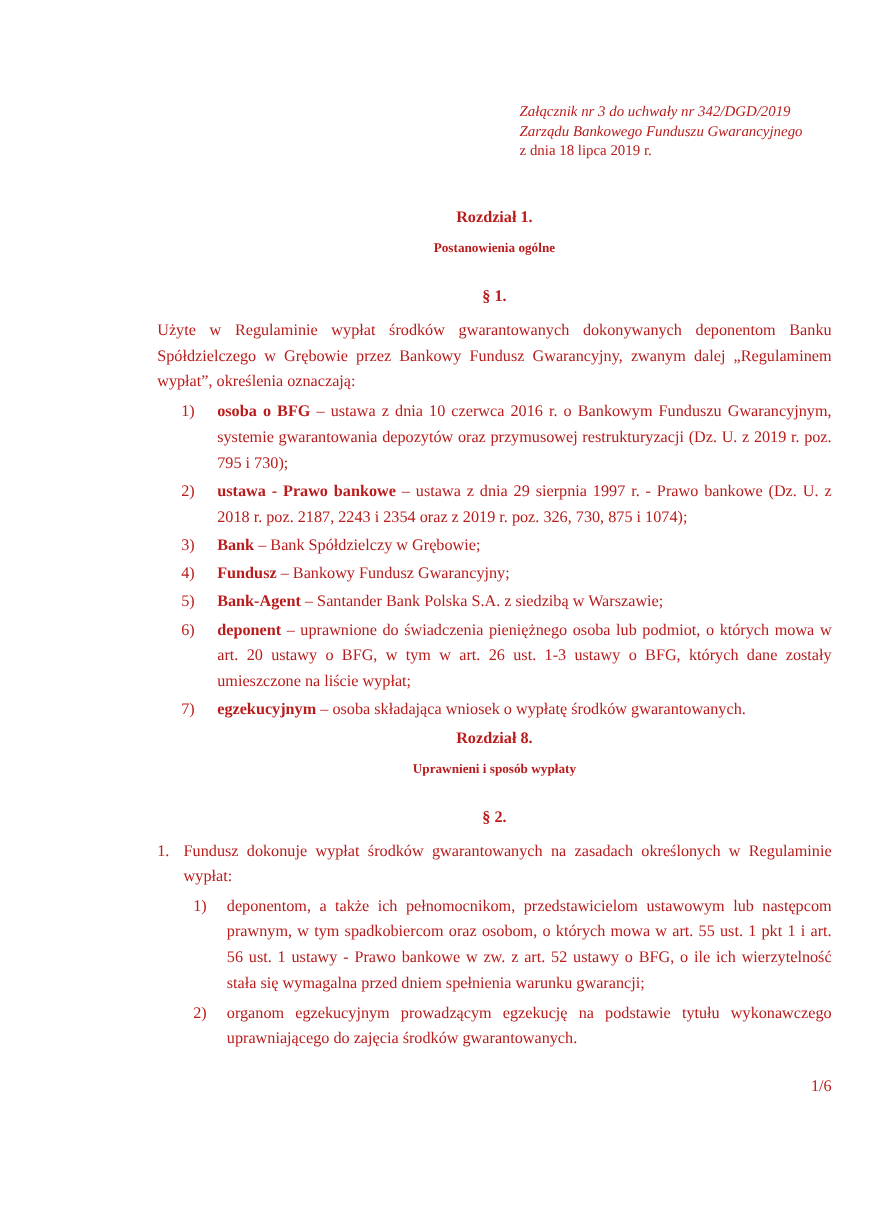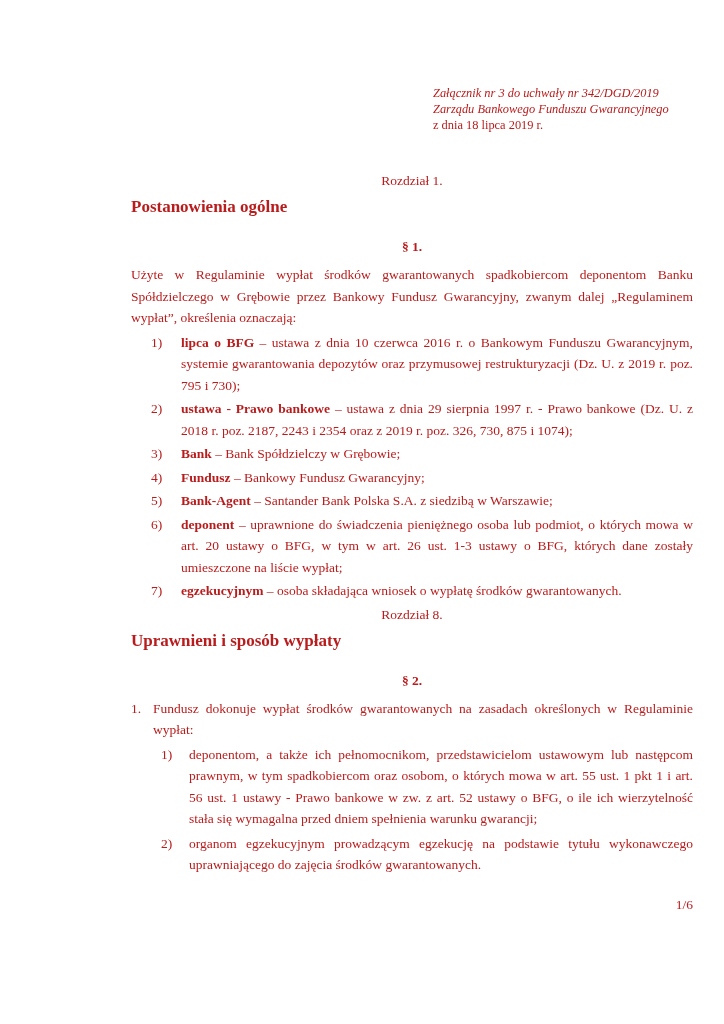--- a/index.html
+++ b/index.html
@@ -20,22 +20,22 @@
   .annotation{
     margin-top:85px;margin-left:302px;
     font-size:12.4px;line-height:16px;
   }
   .annotation .it{font-style:italic;}
   
   .doc-title{
     margin-top:26px;text-align:center;
     font-weight:bold;font-size:13.6px;line-height:21px;
   }
-  .chapter-heading{margin-top:40px;text-align:center;font-weight:normal;font-size:13.5px;line-height:16px;}
-  .chapter-subheading{margin-top:10px;font-weight:bold;font-size:17px;line-height:16px;}
+  .chapter-heading{margin-top:40px;text-align:center;font-weight:bold;font-size:13.5px;line-height:16px;}
+  .chapter-subheading{margin-top:10px;text-align:center;font-weight:bold;font-size:11px;line-height:16px;}
   .section-label{margin-top:24px;text-align:center;font-weight:bold;font-size:13.5px;line-height:16px;}
   .para{margin-top:9px;text-align:justify;}
   .italic{}
   b{font-weight:bold;}
   
   .deflist{margin-top:3px;}
   .li{display:flex;margin-bottom:2px;}
   .deflist .li{margin-left:20px;}
   .li .num{flex:none;width:30px;}
   .li .itext{flex:1 1 auto;text-align:justify;}
@@ -63,26 +63,26 @@
       <div class="it">Zarządu Bankowego Funduszu Gwarancyjnego</div>
       <div>z dnia 18 lipca 2019 r.</div>
     </div>
 
 
     <div class="chapter-heading">Rozdział 1.</div>
     <div class="chapter-subheading">Postanowienia ogólne</div>
 
     <div class="section-label">§ 1.</div>
 
-    <div class="para"><span>Użyte w </span><span class="italic">Regulaminie wypłat środków gwarantowanych</span><span> spadkobiercom deponentom Banku </span><span class="italic">Spółdzielczego w Grębowie</span><span> przez Bankowy Fundusz Gwarancyjny, zwanym dalej „Regulaminem wypłat”, określenia oznaczają:</span></div>
+    <div class="para"><span>Użyte w </span><span class="italic">Regulaminie wypłat środków gwarantowanych</span><span> dokonywanych deponentom Banku </span><span class="italic">Spółdzielczego w Grębowie</span><span> przez Bankowy Fundusz Gwarancyjny, zwanym dalej „Regulaminem wypłat”, określenia oznaczają:</span></div>
 
     <div class="deflist">
       <div class="li">
         <span class="num">1)</span>
-        <span class="itext"><b>lipca o BFG</b><span> – ustawa z dnia 10 czerwca 2016 r. o Bankowym Funduszu Gwarancyjnym, systemie gwarantowania depozytów oraz przymusowej restrukturyzacji (Dz. U. z 2019 r. poz. 795 i 730);</span></span>
+        <span class="itext"><b>osoba o BFG</b><span> – ustawa z dnia 10 czerwca 2016 r. o Bankowym Funduszu Gwarancyjnym, systemie gwarantowania depozytów oraz przymusowej restrukturyzacji (Dz. U. z 2019 r. poz. 795 i 730);</span></span>
       </div>
       <div class="li">
         <span class="num">2)</span>
         <span class="itext"><b>ustawa - Prawo bankowe</b><span> – ustawa z dnia 29 sierpnia 1997 r. - Prawo bankowe (Dz. U. z 2018 r. poz. 2187, 2243 i 2354 oraz z 2019 r. poz. 326, 730, 875 i 1074);</span></span>
       </div>
       <div class="li">
         <span class="num">3)</span>
         <span class="itext"><b>Bank</b><span> – Bank Spółdzielczy w Grębowie;</span></span>
       </div>
       <div class="li">

